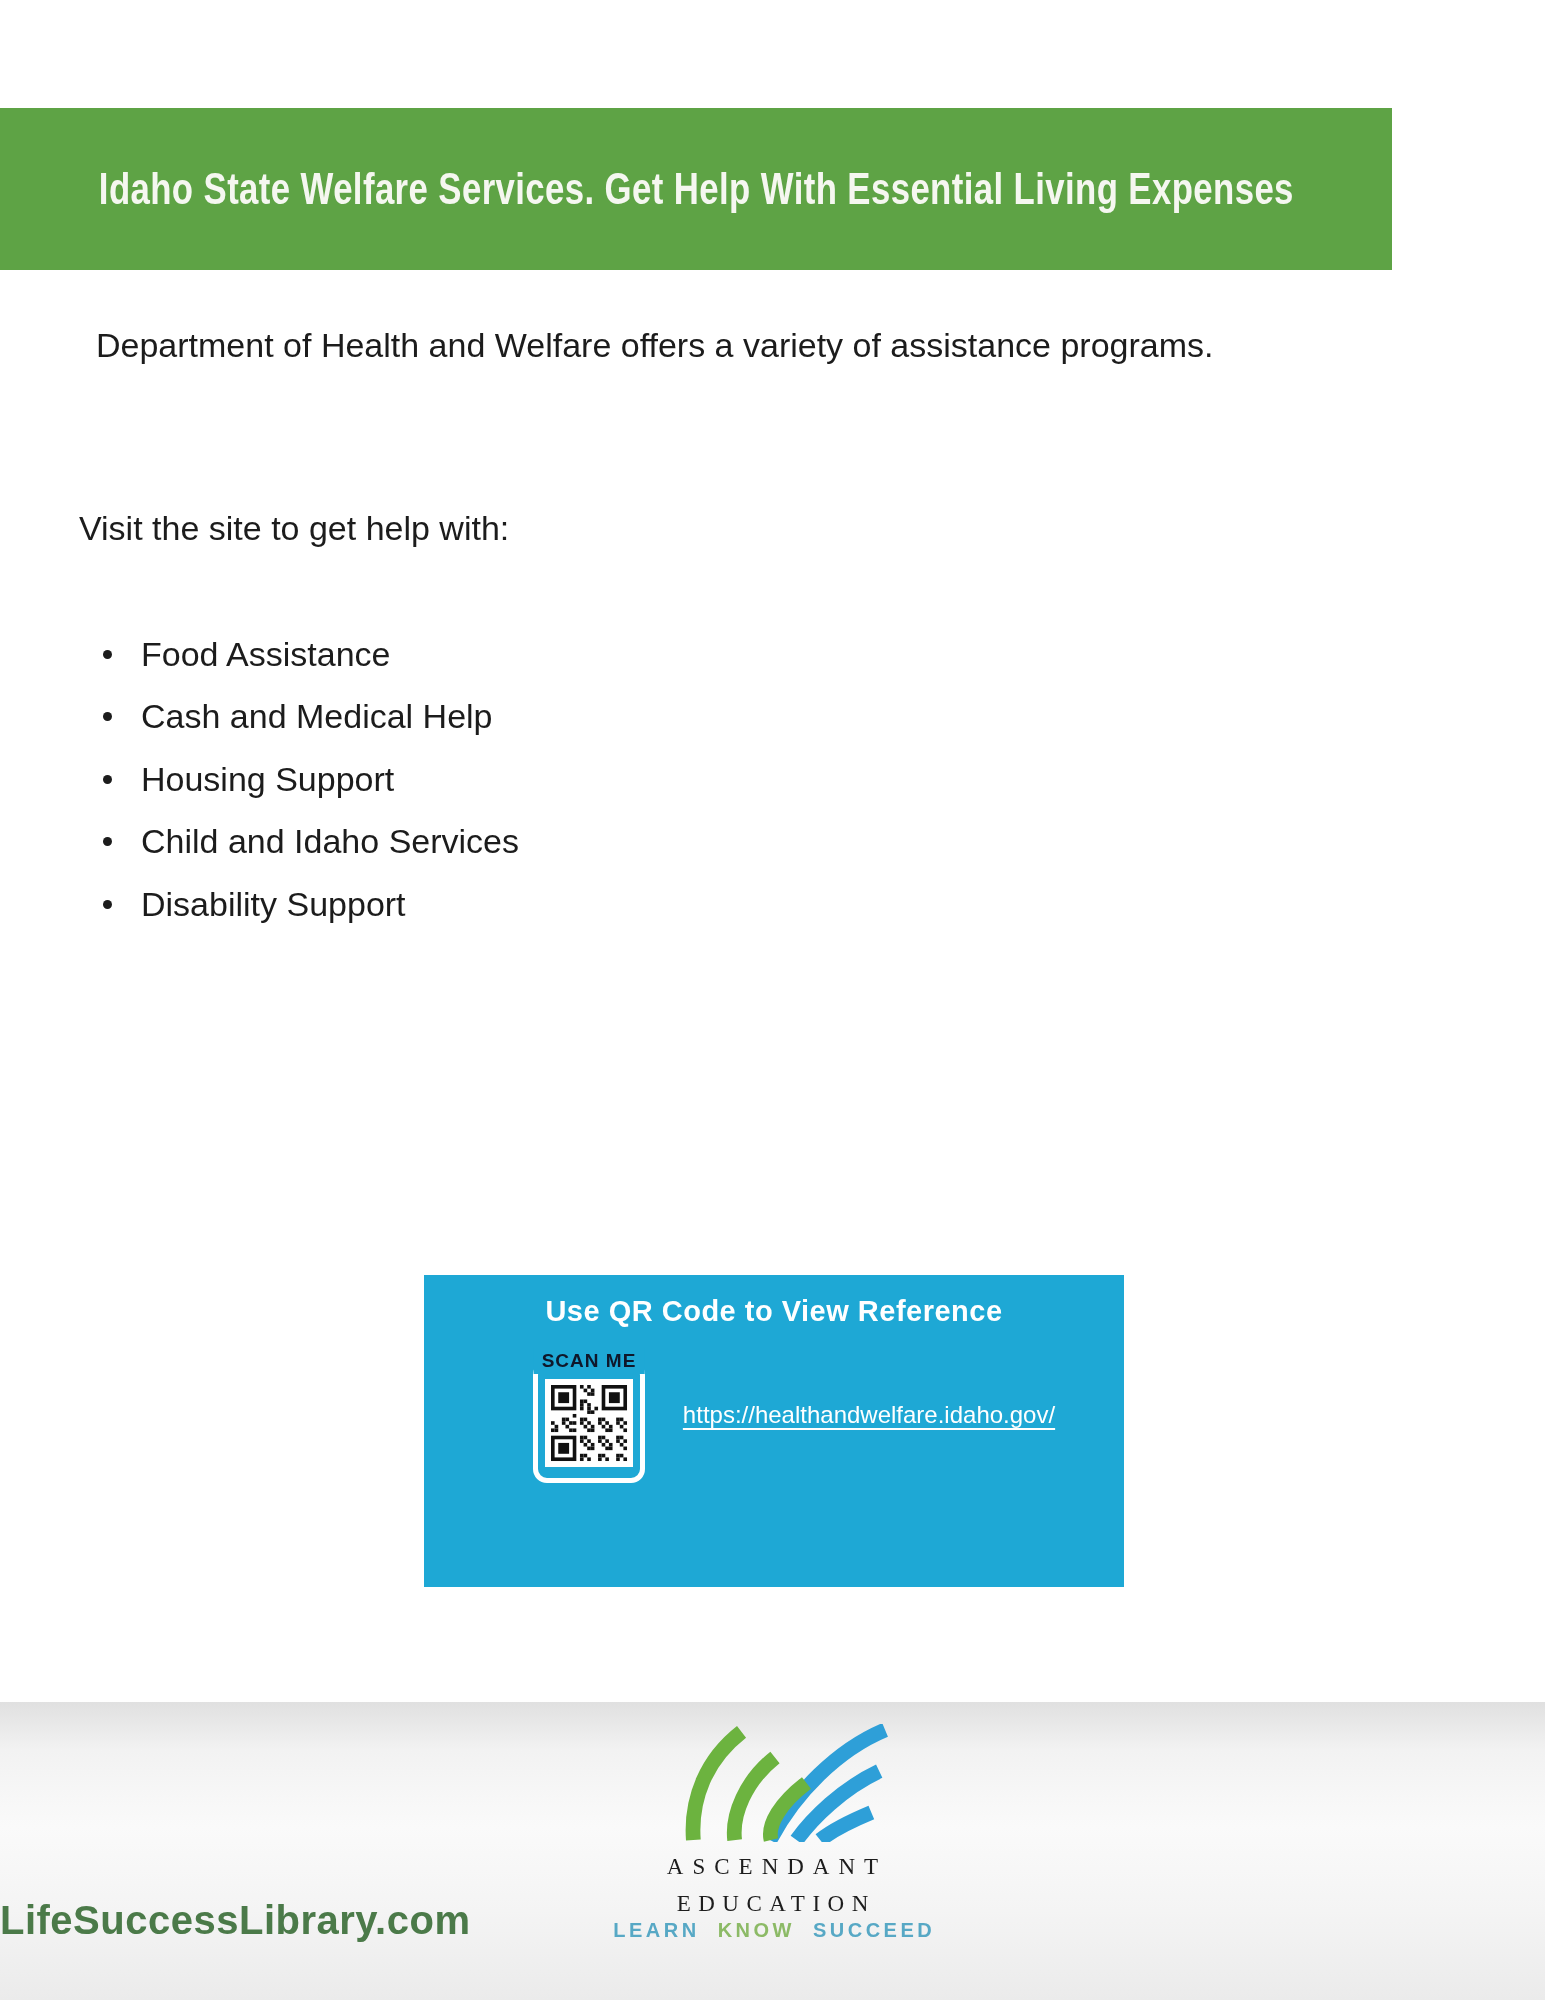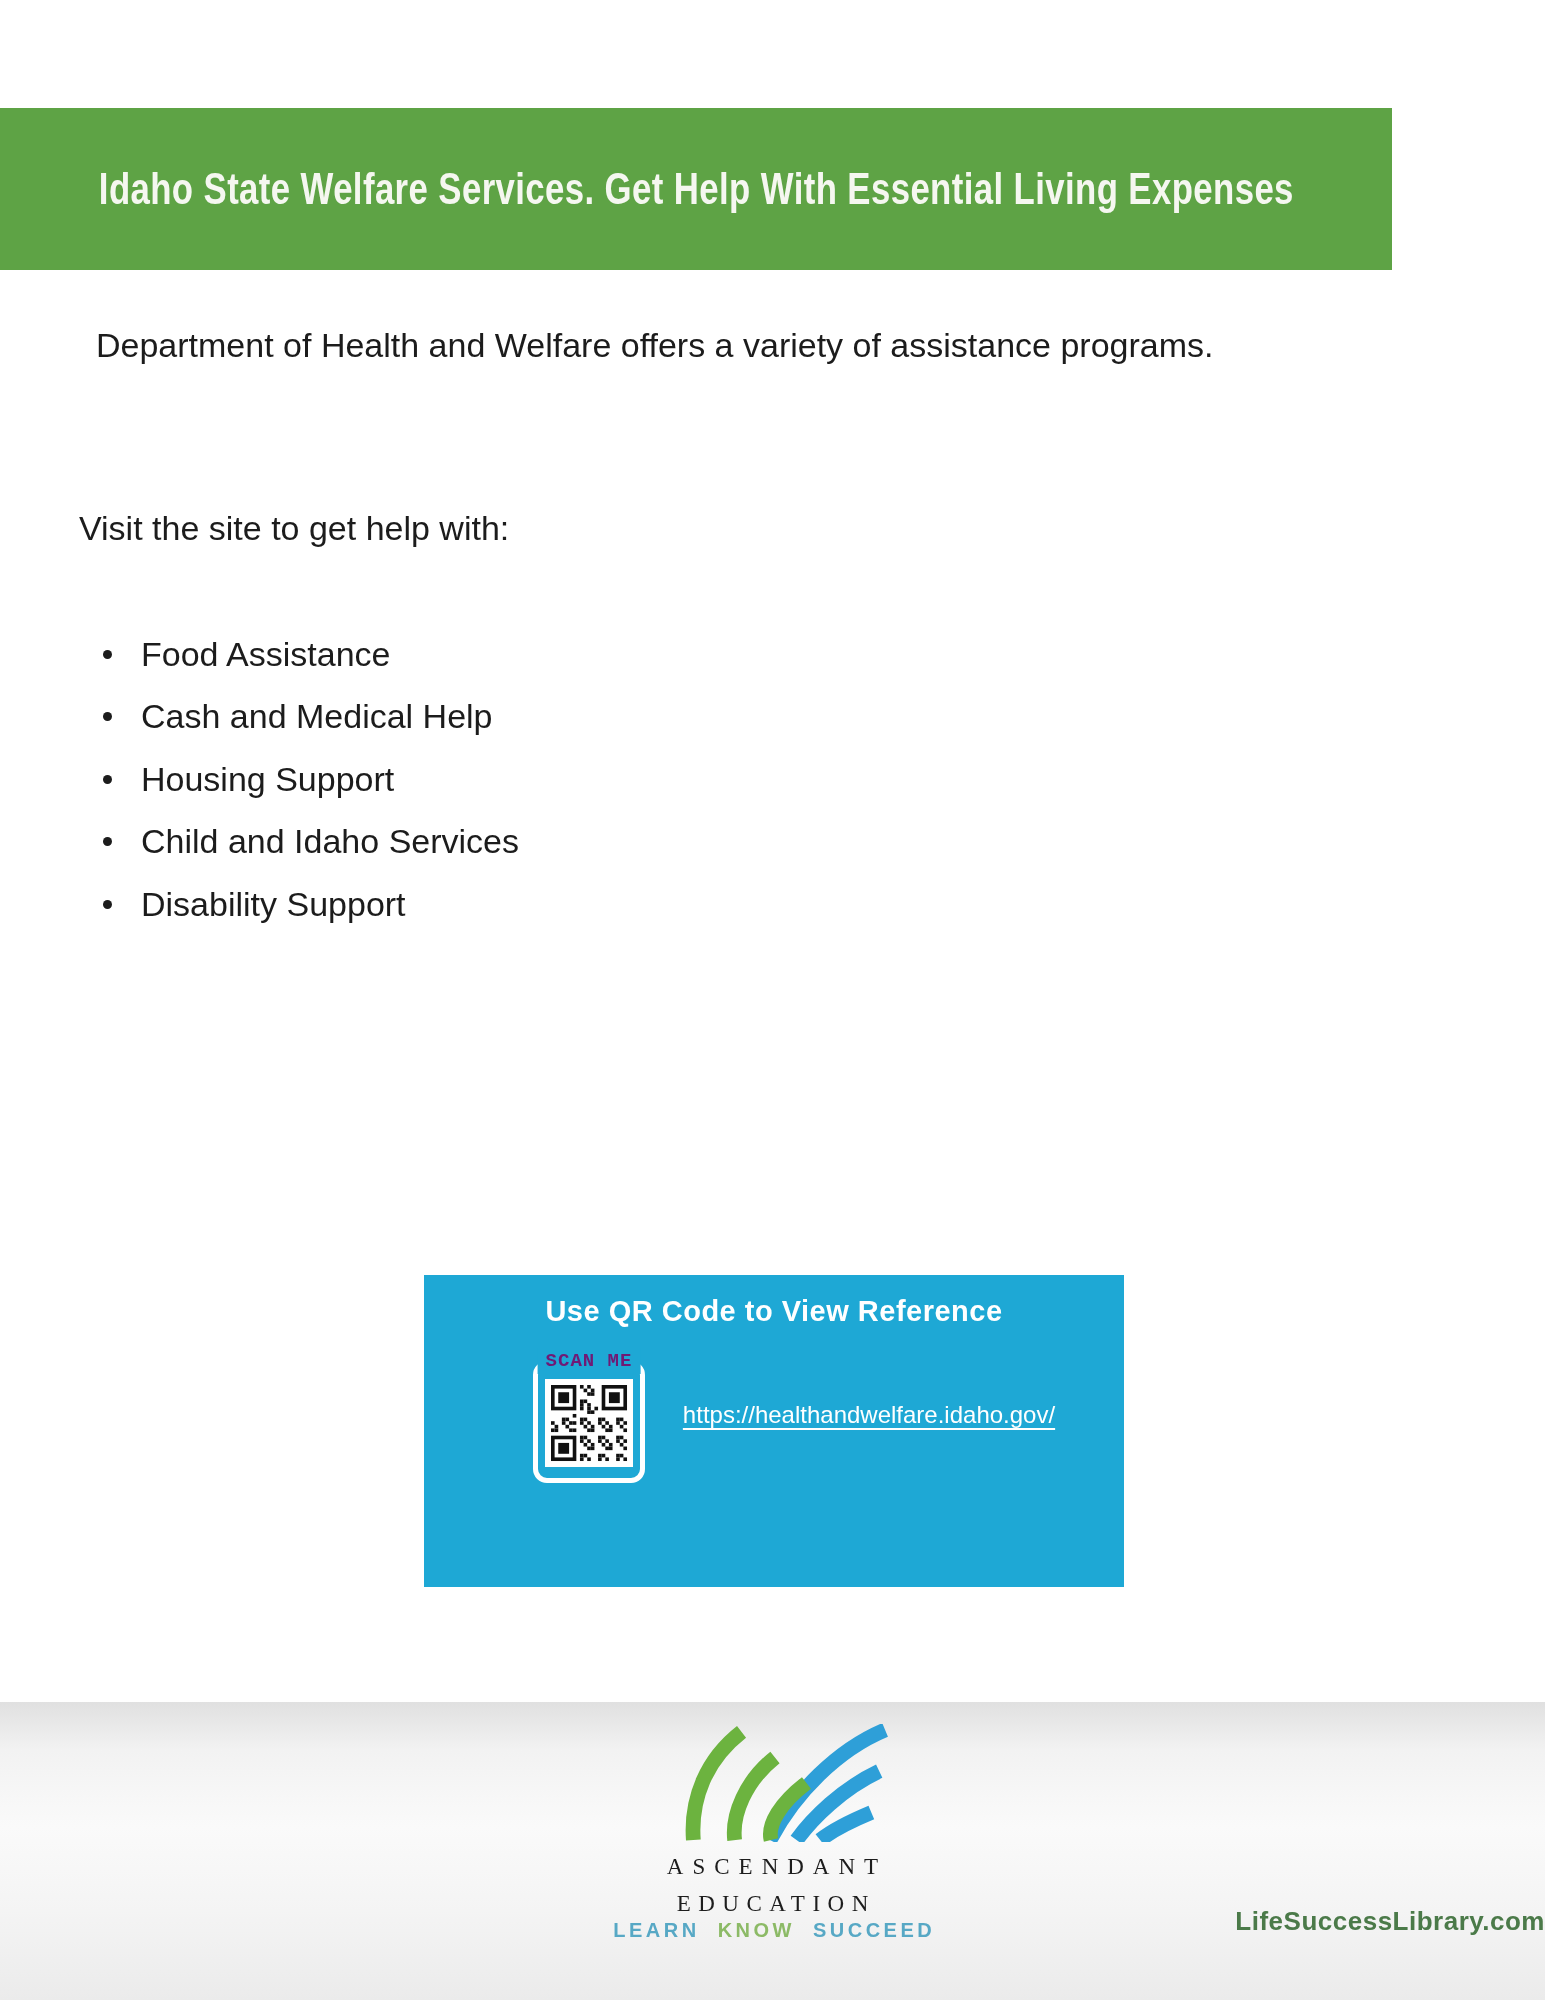--- a/index.html
+++ b/index.html
@@ -45,23 +45,23 @@
     position:absolute;top:20px;left:0;width:100%;text-align:center;
     color:#ffffff;font-weight:bold;font-size:29px;letter-spacing:0.5px;
   }
   .qr-assembly{position:absolute;left:109px;top:86px;width:112px;height:122px;}
   .qr-frame{
     position:absolute;left:0;top:0;right:0;bottom:0;
     border:5px solid #ffffff;border-radius:14px;
   }
   .scan-label{
     position:absolute;top:-13px;left:50%;transform:translateX(-50%);
-    background:var(--panel-blue);color:#701a75;
+    background:var(--panel-blue);color:#0f172a;
     font-size:19px;font-weight:bold;letter-spacing:1px;white-space:nowrap;
-    padding:0 8px;line-height:26px;font-family:Liberation Mono, monospace;
+    padding:0 8px;line-height:26px;
   }
   .qr-svg{position:absolute;left:12px;top:18px;}
   .qr-url{
     position:absolute;left:235px;top:126px;width:420px;text-align:center;
     color:#ffffff;font-size:24px;text-decoration:underline;
     text-underline-offset:5px;
   }
   
   .footer-band{
     position:absolute;left:0;top:1702px;width:1545px;height:298px;
@@ -78,22 +78,22 @@
   }
   .logo-name.second{letter-spacing:7.5px;text-indent:7.5px;}
   .logo-tagline{
     margin-top:3px;font-size:20px;font-weight:bold;letter-spacing:3.5px;
     text-indent:3.5px;white-space:nowrap;
   }
   .logo-tagline .word{margin:0 9px;}
   .tag-blue{color:var(--tagline-blue);}
   .tag-green{color:var(--tagline-green);}
   .website{
-    position:absolute;top:204px;left:0;width:100%;text-align:right;
-    font-size:26px;font-weight:600;color:var(--footer-green);
+    position:absolute;top:196px;left:0;width:100%;text-align:left;
+    font-size:40px;font-weight:600;color:var(--footer-green);
     letter-spacing:0.5px;
   }
 </style>
 </head>
 <body>
 
 <div class="banner">
   <div class="banner-title">Idaho State Welfare Services. Get Help With Essential Living Expenses</div>
 </div>
 

